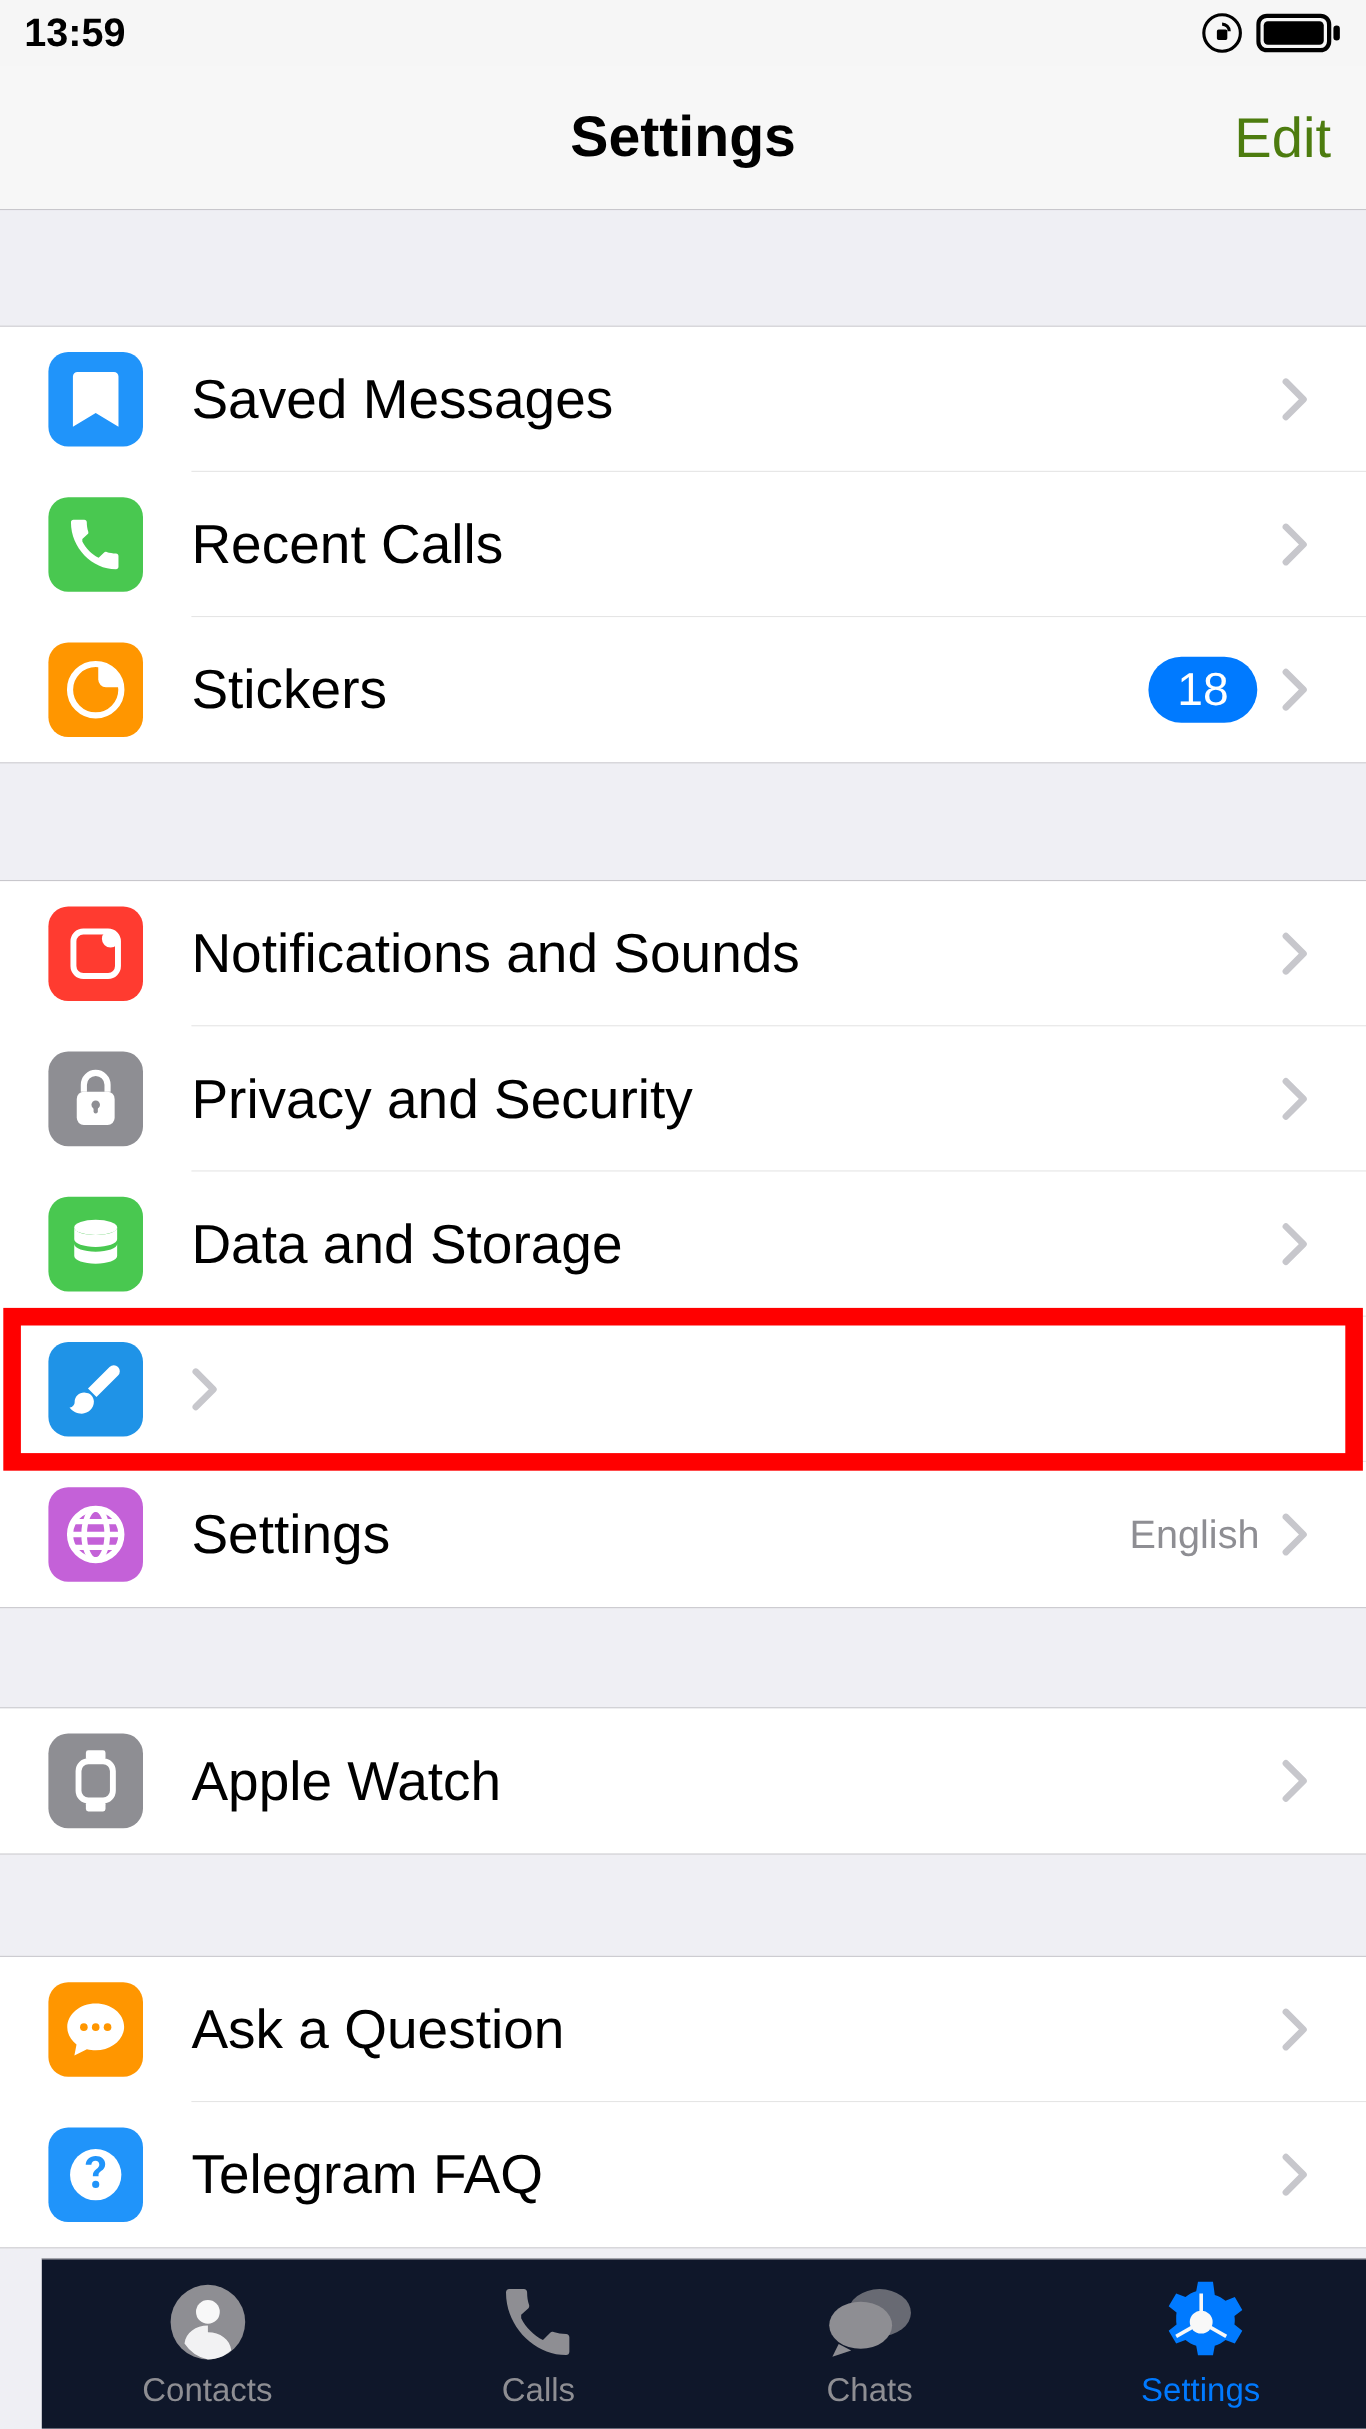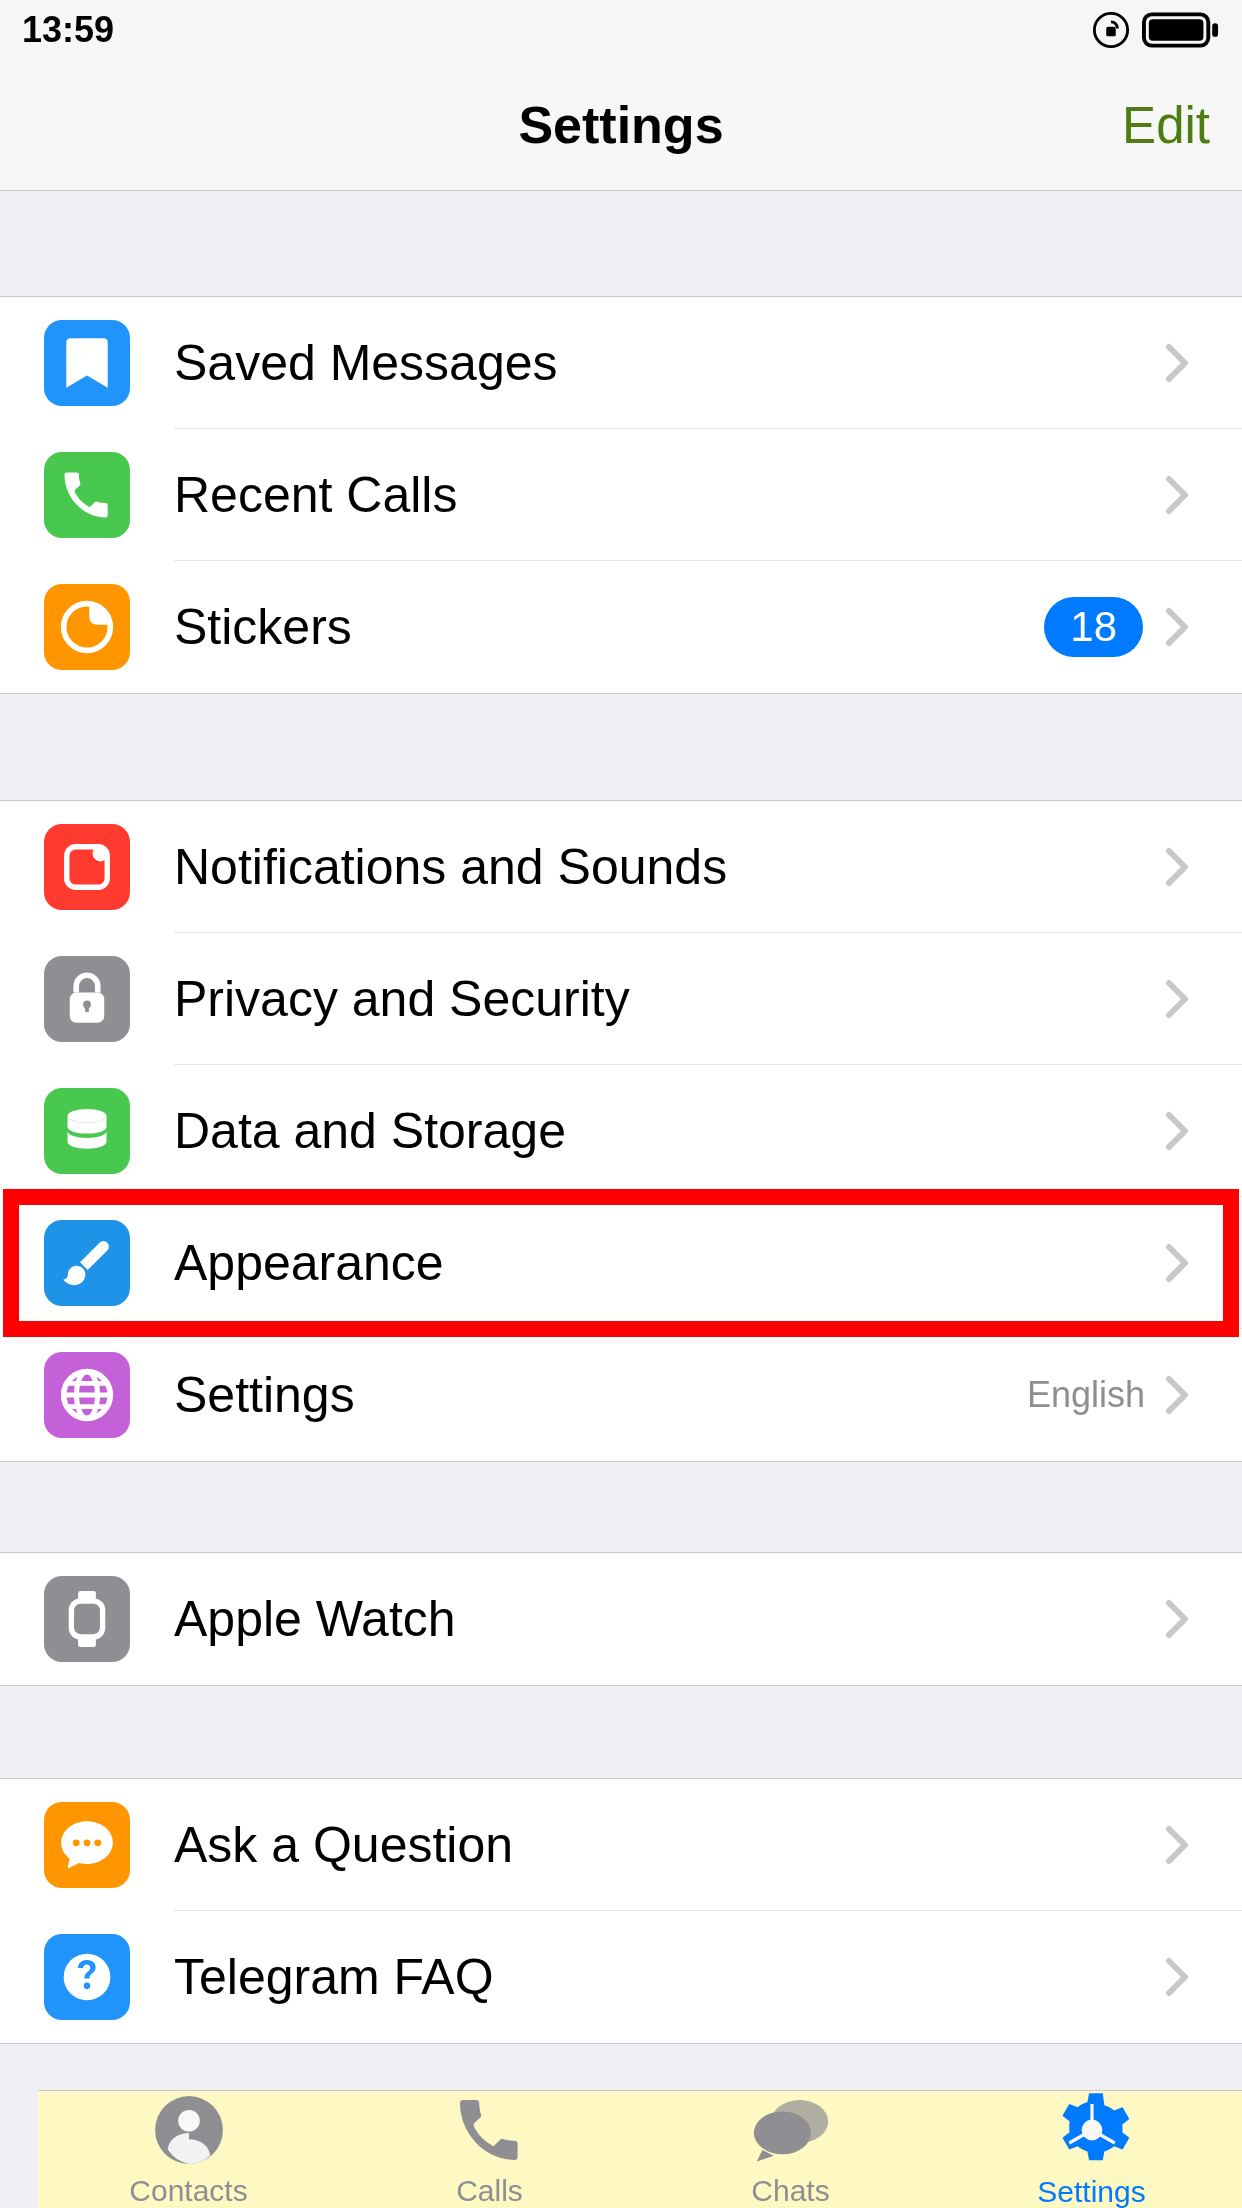--- a/index.html
+++ b/index.html
@@ -28,21 +28,21 @@
   .row:last-child .body { border-bottom: none; }
   .row .label { font-size: 50px; flex: 1; }
   .row .detail { font-size: 36px; color: #8e8e93; margin-right: 20px; }
   .row .badge { background: #007aff; color: #fff; font-size: 42px; font-weight: 500; border-radius: 32px; padding: 6px 26px; margin-right: 22px; }
   .row .chev { color: #c7c7cc; flex-shrink: 0; }
 
   
   .highlight-box { position: absolute; border: 16px solid #ff0000; pointer-events: none; left: 3px; right: 3px; top: -8px; bottom: -8px; z-index: 10; }
 
   
-  .tab-bar { height: 118px; background: #fef9c3; border-top: 1px solid #c8c7cc; display: flex; margin-left: 38px; }
+  .tab-bar { height: 155px; background: #0f172a; border-top: 1px solid #c8c7cc; display: flex; margin-left: 38px; }
   .tab { flex: 1; display: flex; flex-direction: column; align-items: center; justify-content: center; gap: 6px; }
   .tab .tab-icon { width: 80px; height: 80px; display: flex; align-items: center; justify-content: center; color: #8e8e93; }
   .tab .tab-label { font-size: 30px; color: #8e8e93; }
   .tab.active .tab-icon, .tab.active .tab-label { color: #007aff; }
 
   svg { display: block; }
 </style>
 </head>
 <body>
 
@@ -163,21 +163,20 @@
             </svg>
           </div>
         </div>
         <div class="row" style="position: relative;">
           <div class="icon-wrap" style="background: rgb(31, 147, 231);">
             <svg width="56" height="56" viewBox="0 0 24 24">
               <path fill="#fff" d="M20.7 3.3a2.3 2.3 0 0 0-3.3 0L9 11.7l3.3 3.3 8.4-8.4a2.3 2.3 0 0 0 0-3.3zM7.5 13.2c-2 0-3.7 1.6-3.7 3.7 0 1.6-1.4 2.2-2 2.2 1 1.4 2.9 2.4 4.8 2.4 2.6 0 4.7-2.1 4.7-4.7 0-1.5-.9-2.8-2.2-3.3l-1.6-.3z"></path>
             </svg>
           </div>
           <div class="body">
-            <span class="label">Appearance</span>
             <svg class="chev" width="24" height="40" viewBox="0 0 12 20">
               <path fill="none" stroke="#c7c7cc" stroke-width="3" stroke-linecap="round" stroke-linejoin="round" d="M2 2l8 8-8 8"></path>
             </svg>
           </div>
           <div class="highlight-box"></div>
         </div>
         <div class="row" style="position: relative;">
           <div class="icon-wrap" style="background: rgb(196, 97, 216);">
             <svg width="56" height="56" viewBox="0 0 24 24">
               <circle cx="12" cy="12" r="10" fill="none" stroke="#fff" stroke-width="2.4"></circle>

